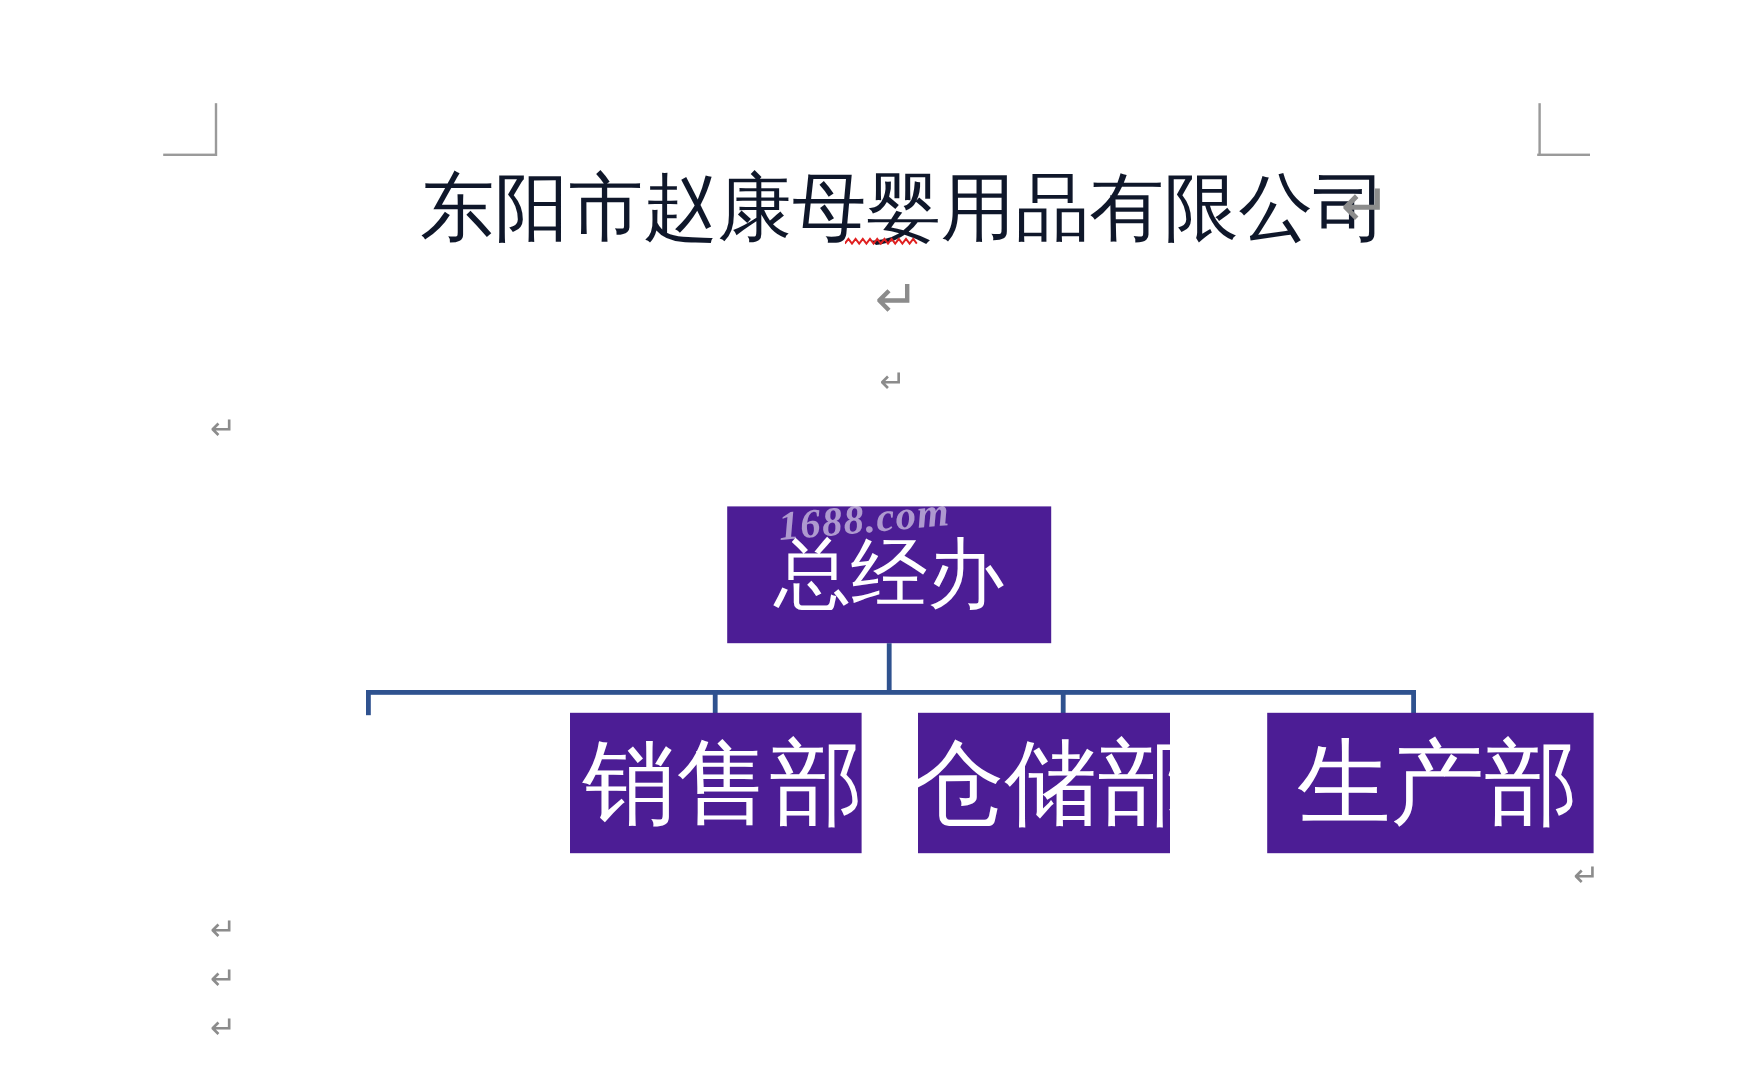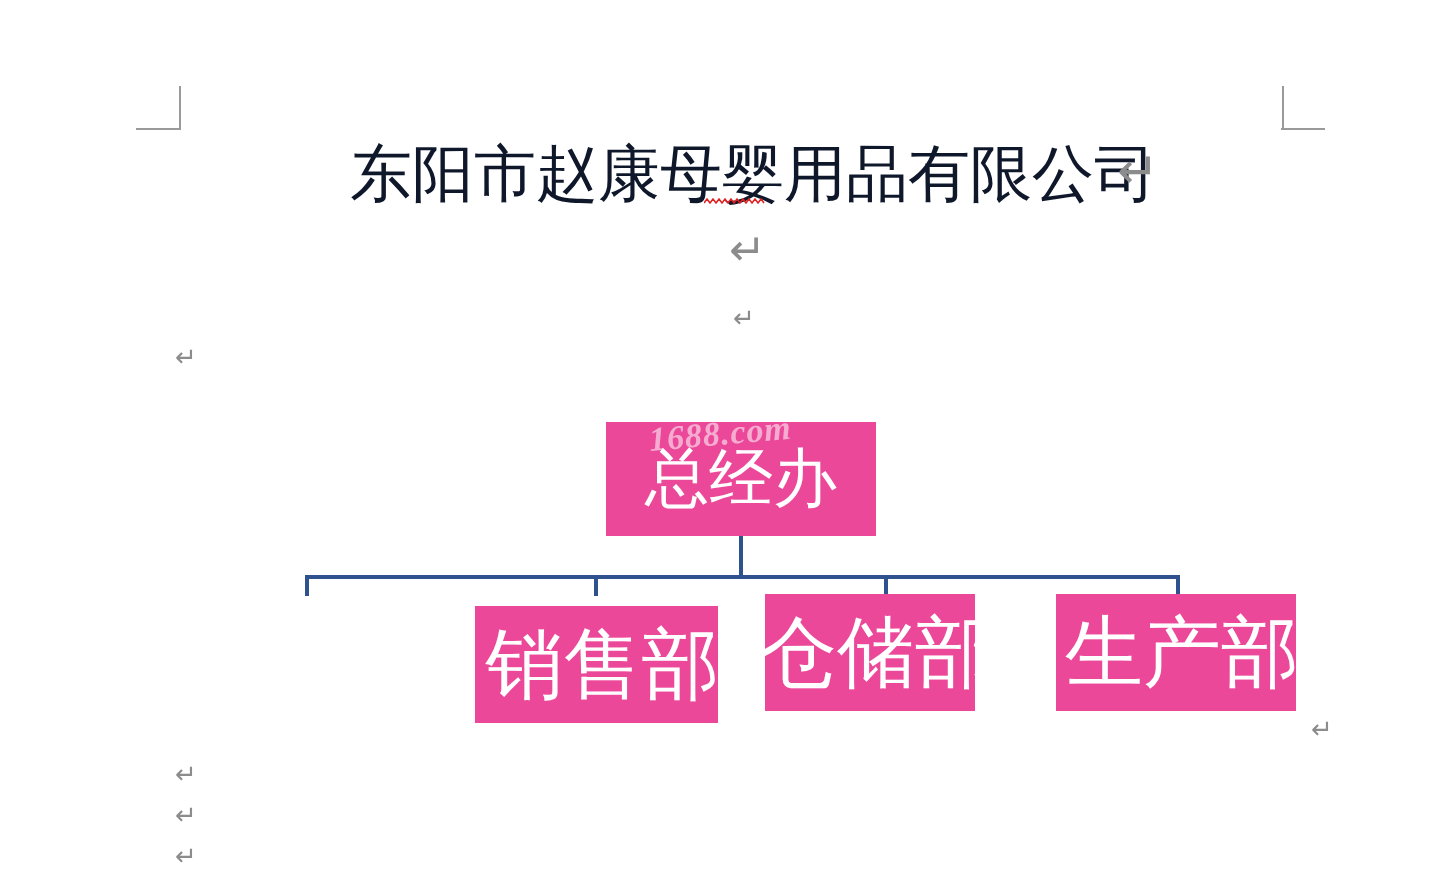--- a/index.html
+++ b/index.html
@@ -77,21 +77,21 @@
   
   #org-chart {
     position: absolute;
     left: 0;
     top: 0;
     width: 1451px;
     height: 889px;
   }
   .node {
     position: absolute;
-    background: #ec4899;
+    background: #4c1d95;
     display: flex;
     align-items: center;
     justify-content: center;
     box-sizing: border-box;
   }
   .node .node-label {
     font-family: "Liberation Serif", "DejaVu Serif", serif;
     color: #ffffff;
     white-space: nowrap;
     line-height: 1;
@@ -104,23 +104,23 @@
   }
   .node-root .node-label { font-size: 64px; }
 
   .node-child { top: 594px; height: 117px; }
   .node-child .node-label {
     font-size: 78px;
     position: relative;
     left: 6px;
   }
   .node-fin  { left: 190px;  width: 234px; }
-  .node-sal  { left: 475px;  width: 243px; margin-top: 12px; }
+  .node-sal  { left: 475px;  width: 243px; }
   .node-whs  { left: 765px;  width: 210px; }
-  .node-prd  { left: 1056px; width: 240px; }
+  .node-prd  { left: 1056px; width: 272px; }
 
   .connector {
     position: absolute;
     background: #2F528F;
   }
   .conn-stem  { left: 739px; top: 536px; width: 4px; height: 42px; }
   .conn-bar   { left: 307px; top: 575px; width: 873px; height: 4px; }
   .conn-d1    { left: 305px;  top: 575px; width: 4px; height: 21px; }
   .conn-d2    { left: 594px;  top: 575px; width: 4px; height: 21px; }
   .conn-d3    { left: 884px;  top: 575px; width: 4px; height: 21px; }

